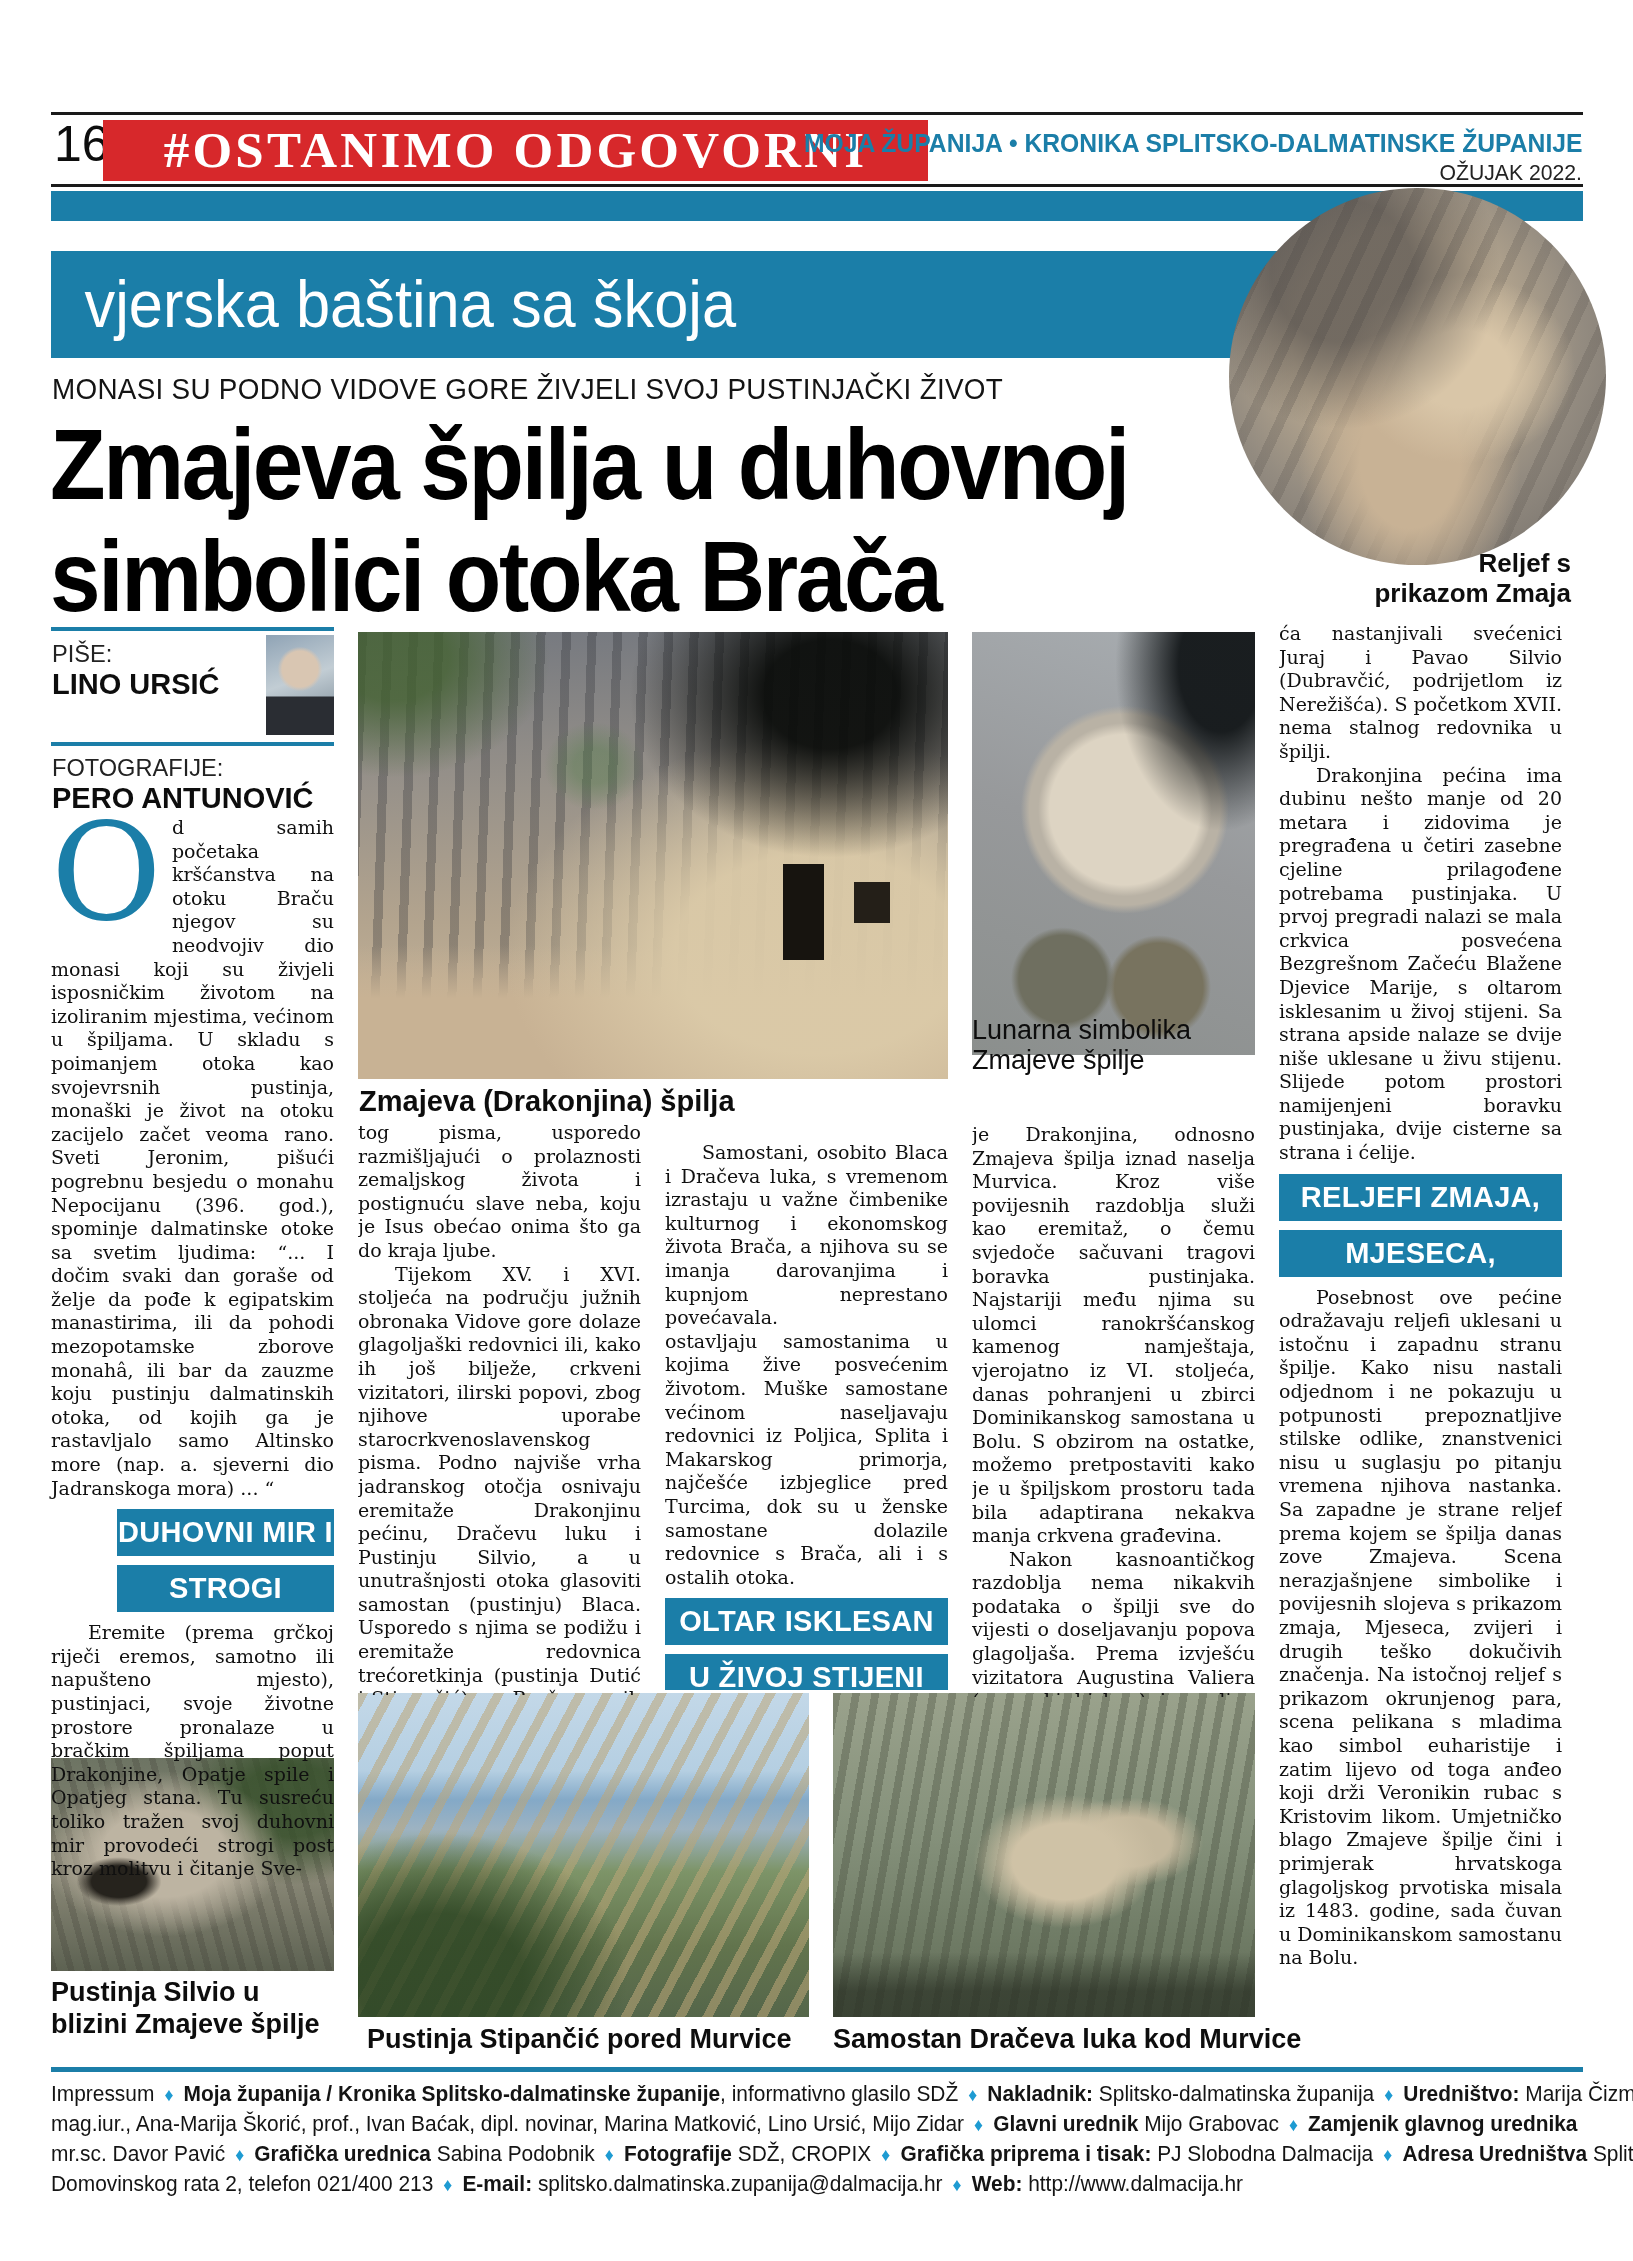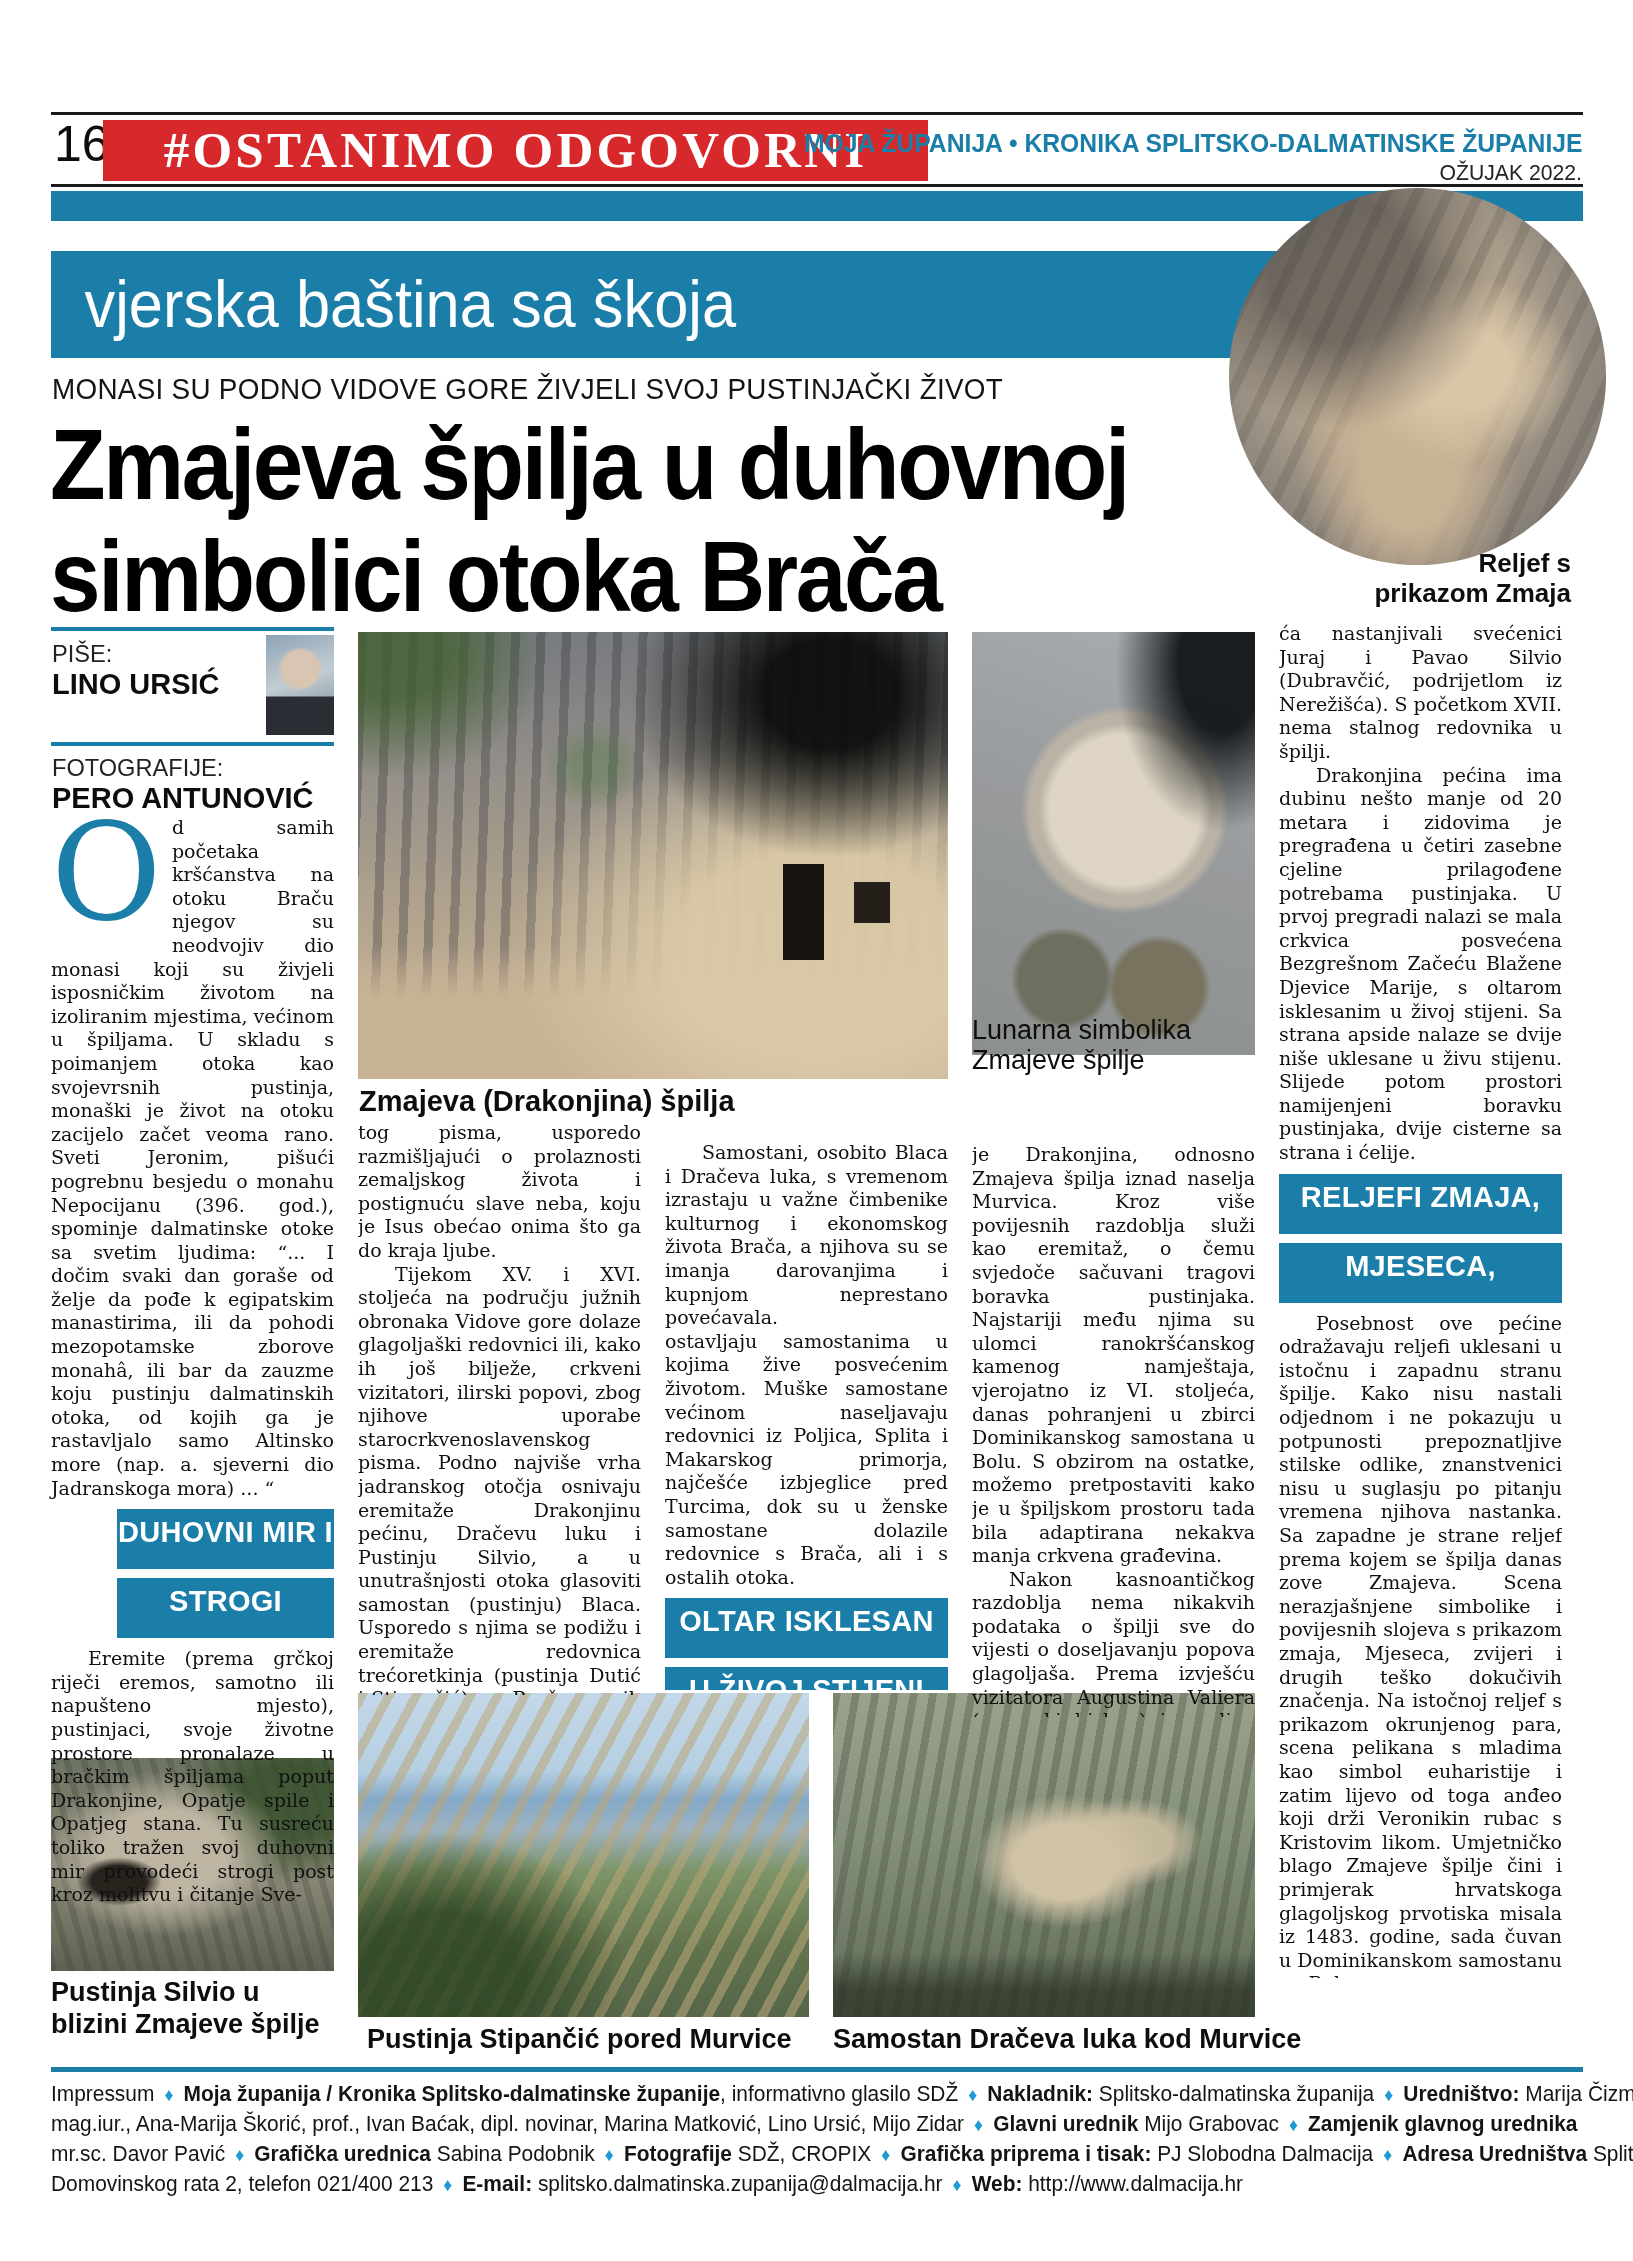--- a/index.html
+++ b/index.html
@@ -55,28 +55,28 @@
       radial-gradient(circle at 50% 34%, #d9c6b2 0 24%, rgba(0,0,0,0) 30%),
       linear-gradient(0deg, #2a2d33 0 38%, rgba(0,0,0,0) 39%),
       linear-gradient(160deg,#8fa3b5 0%,#c2cdd4 45%,#6f7f8c 100%);}
 
   
   .col{position:absolute;width:283px;font-family:"DejaVu Serif",serif;font-size:19px;
        line-height:23.6px;text-align:justify;color:#101010;}
   #c1{left:51px;top:816px;height:935px;}
   #c2{left:358px;top:1121px;height:574px;overflow:hidden;}
   #c3{left:665px;top:1141px;height:549px;overflow:hidden;}
-  #c4{left:972px;top:1123px;height:574px;overflow:hidden;margin-top:20px;}
+  #c4{left:972px;top:1123px;height:574px;overflow:hidden;}
   #c5{left:1279px;top:622px;height:1356px;overflow:hidden;}
   .para{margin:0;}
   .para.ind{text-indent:37px;}
   .dropcap{float:left;color:var(--accent);font-size:135px;line-height:101px;height:116px;
            padding:6.4px 10.2px 0 0;font-family:"DejaVu Serif",serif;}
   .subhead{background:var(--accent);color:#fff;font-family:"Liberation Sans",sans-serif;
-           font-weight:bold;font-size:29px;height:60px;line-height:47px;text-align:center;
+           font-weight:bold;font-size:29px;height:47px;line-height:47px;text-align:center;
            margin:9px 0;letter-spacing:0.3px;}
   #c1 .subhead{margin-left:66px;}
 
   
   .ph{position:absolute;}
   #ph-cave{left:358px;top:632px;width:590px;height:447px;
     background:
       radial-gradient(ellipse at 80% 14%, rgba(8,10,8,.92) 0 10%, rgba(0,0,0,0) 30%),
       radial-gradient(ellipse at 6% 6%, rgba(64,96,44,.75) 0 7%, rgba(0,0,0,0) 20%),
       radial-gradient(ellipse at 40% 30%, rgba(70,120,60,.35) 0 4%, rgba(0,0,0,0) 10%),

